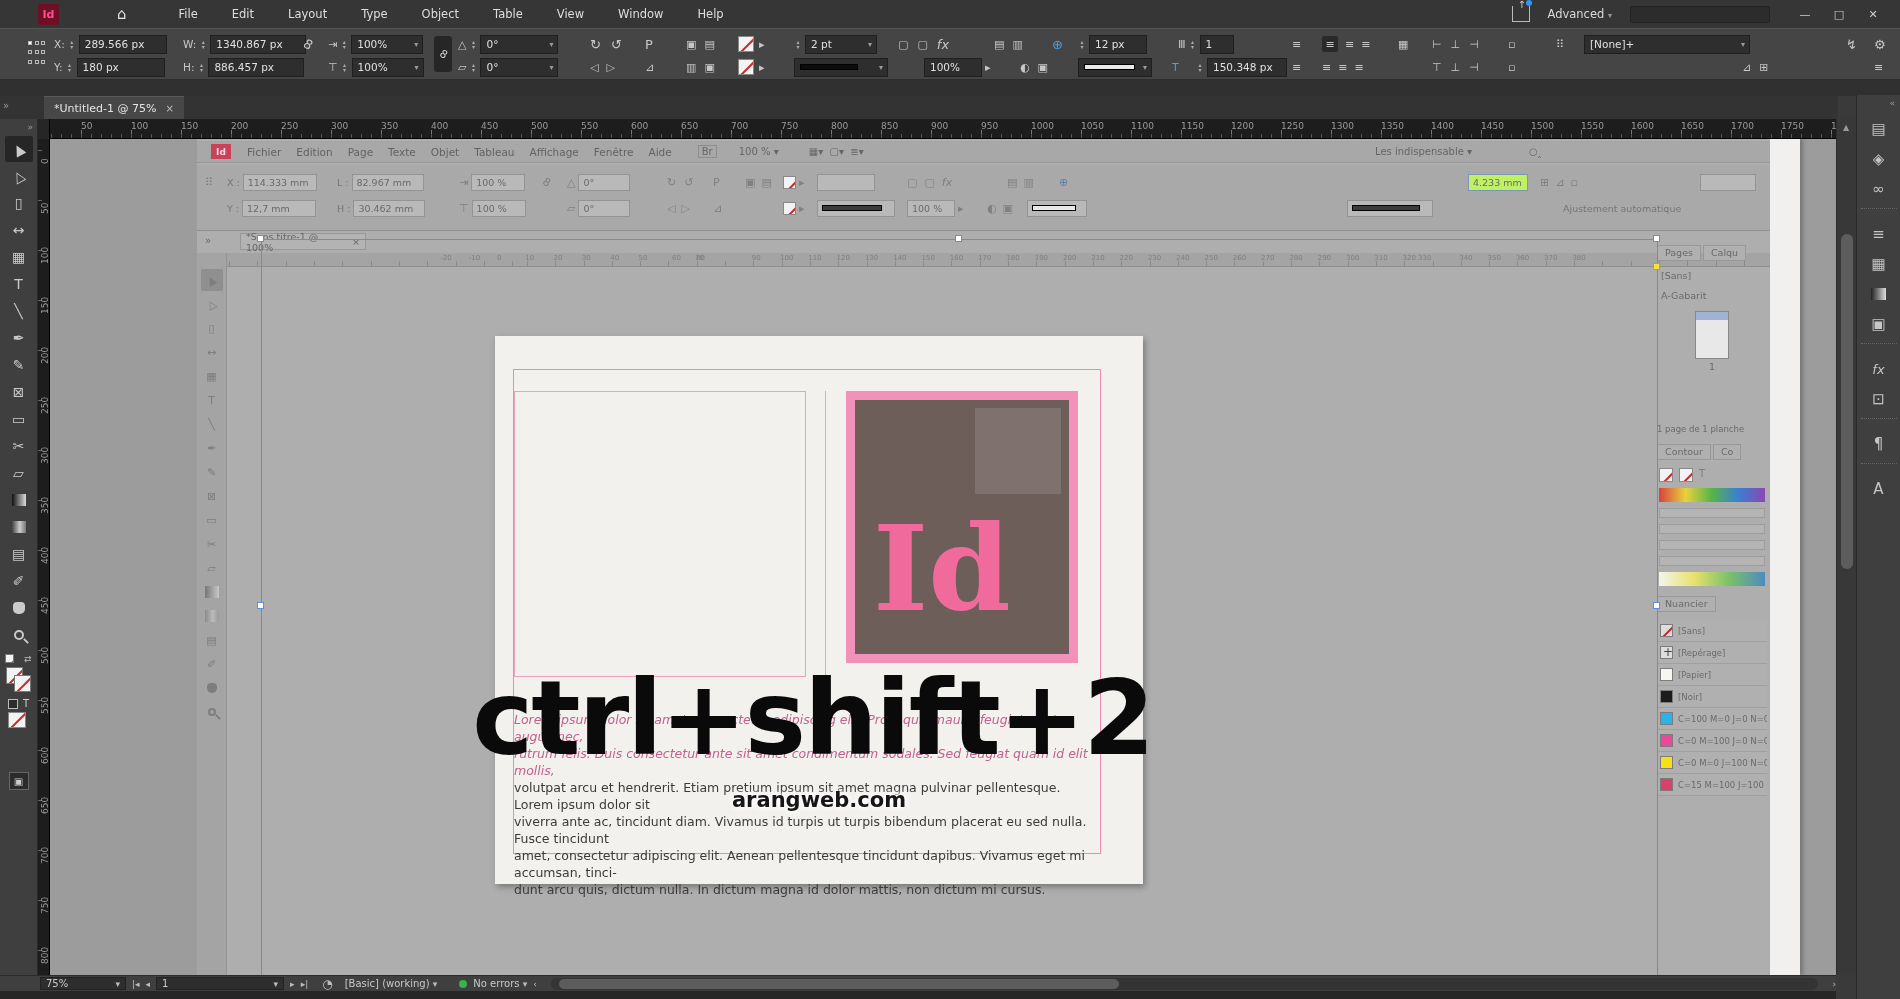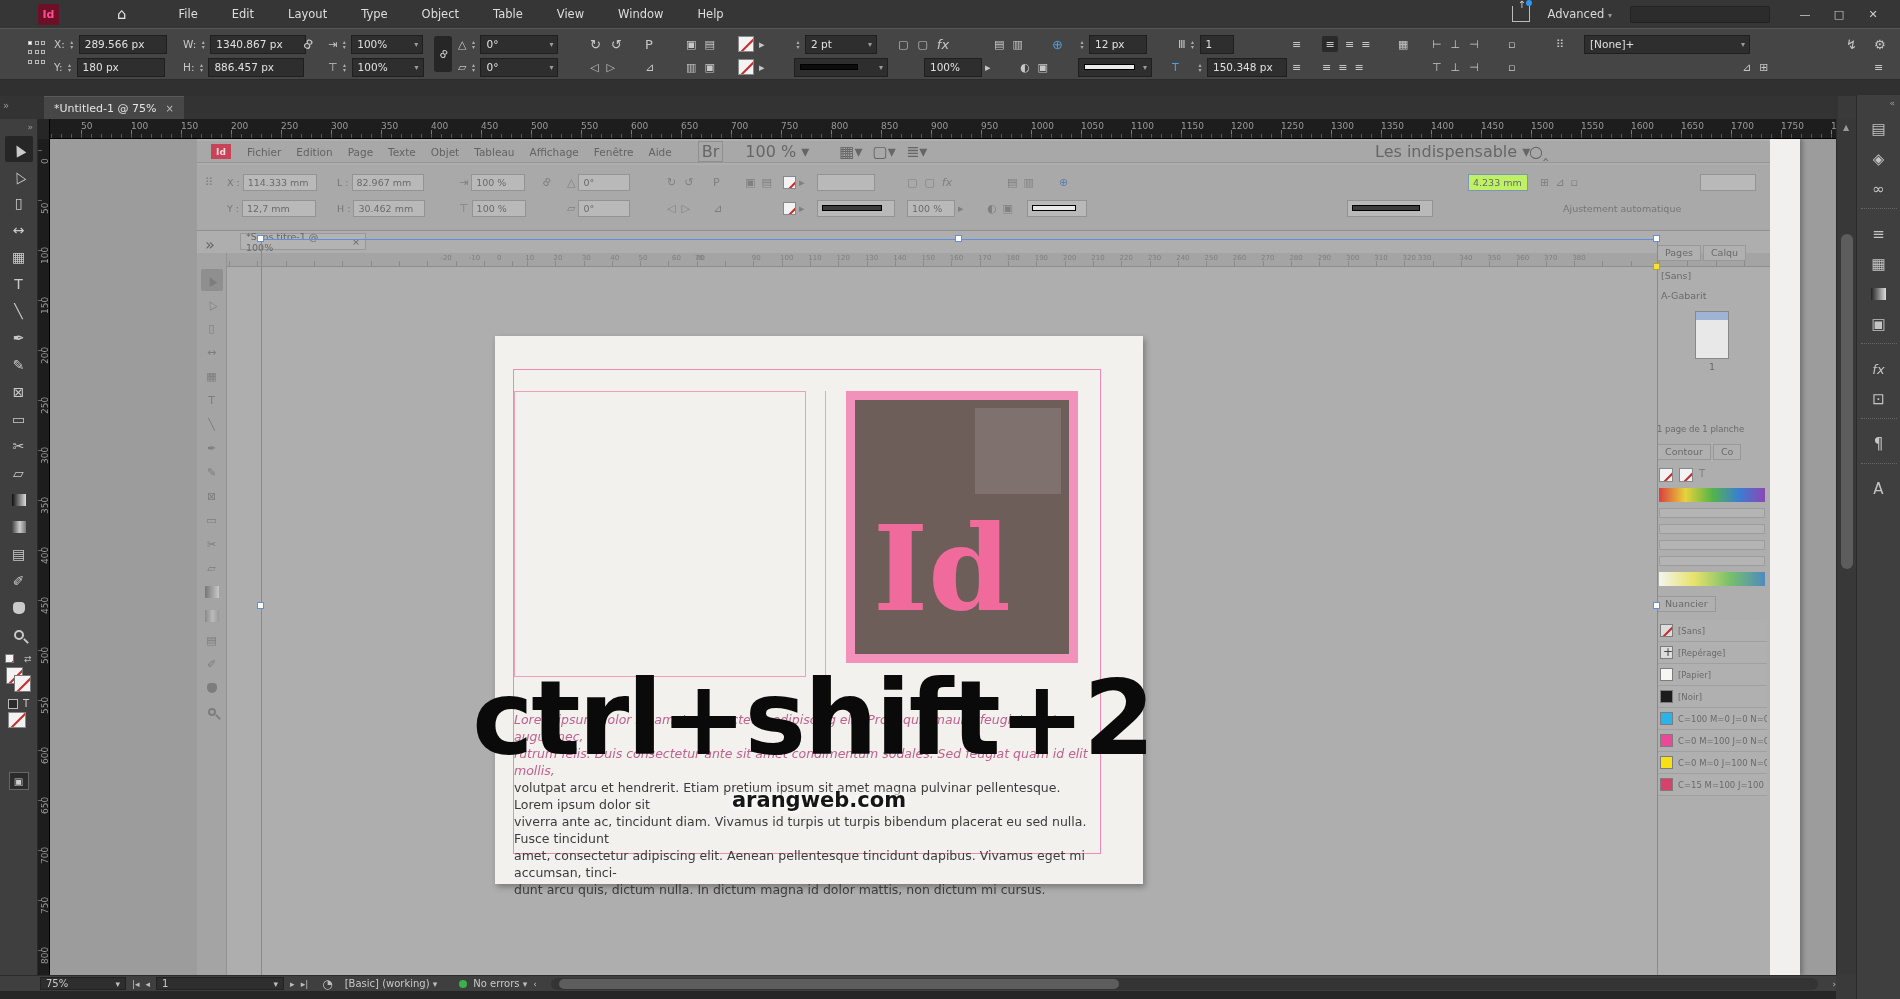--- a/index.html
+++ b/index.html
@@ -84,21 +84,21 @@
 .smode{width:20px;height:18px;margin:44px auto 0;background:#2b2b2b;border:1px solid #666;display:flex;align-items:center;justify-content:center;color:#ccc;font-size:10px}
 
 .canvas{position:absolute;left:50px;top:139px;width:1786px;height:836px;background:#9c9c9c;overflow:hidden}
 .pagestrip{position:absolute;left:1720px;top:0;width:30px;height:836px;background:#f1f0ee;box-shadow:3px 0 4px rgba(0,0,0,.25)}
 
 .shot{position:absolute;left:147px;top:0;width:1573px;height:836px;background:#aeaeae;color:#6e6e6e}
 .inbar{position:absolute;left:0;top:2px;width:100%;height:22px;background:#a8a8a8;border-bottom:1px solid #969696;display:flex;align-items:center}
 .in-id{width:20px;height:15px;background:#c84258;color:#f6d9de;font-size:9px;font-weight:bold;display:flex;align-items:center;justify-content:center;margin-left:14px}
 .inmenus{display:flex;gap:15px;margin-left:16px}
 .inmenus .mi{color:#636363;font-size:10.5px}
-.in-it{color:#666;font-size:16px}
+.in-it{color:#666;font-size:10px}
 .incp{position:absolute;left:0;top:26px;width:100%;height:66px;background:#a9a9a9;border-bottom:1px solid #909090}
 .inrow{position:absolute;left:0;width:100%;height:20px}
 .ir1{top:6px}.ir2{top:32px}
 .ifield{background:#b9b9b9;border:1px solid #939393;height:17px;display:flex;align-items:center;padding:0 4px;color:#6a6a6a;font-size:9.5px;white-space:nowrap}
 .ifield.sel{background:#bef264;border-color:#7e96b5}
 .ilb{color:#767676;font-size:9.5px}
 .iic{color:#808080;font-size:11px}
 .intab{position:absolute;left:43px;top:94px;width:126px;height:17px;background:#b3b3b3;border:1px solid #989898;color:#666;font-size:9.5px;display:flex;align-items:center;gap:6px;padding:0 5px}
 .inruler{position:absolute;left:30px;top:114px;width:1543px;height:14px;background:#a4a4a4;border-bottom:1px solid #8e8e8e;
 background-image:repeating-linear-gradient(90deg,#8b8b8b 0 1px,transparent 1px 28.3px);background-position:300px 8px;background-repeat:repeat-x;background-size:100% 6px}

